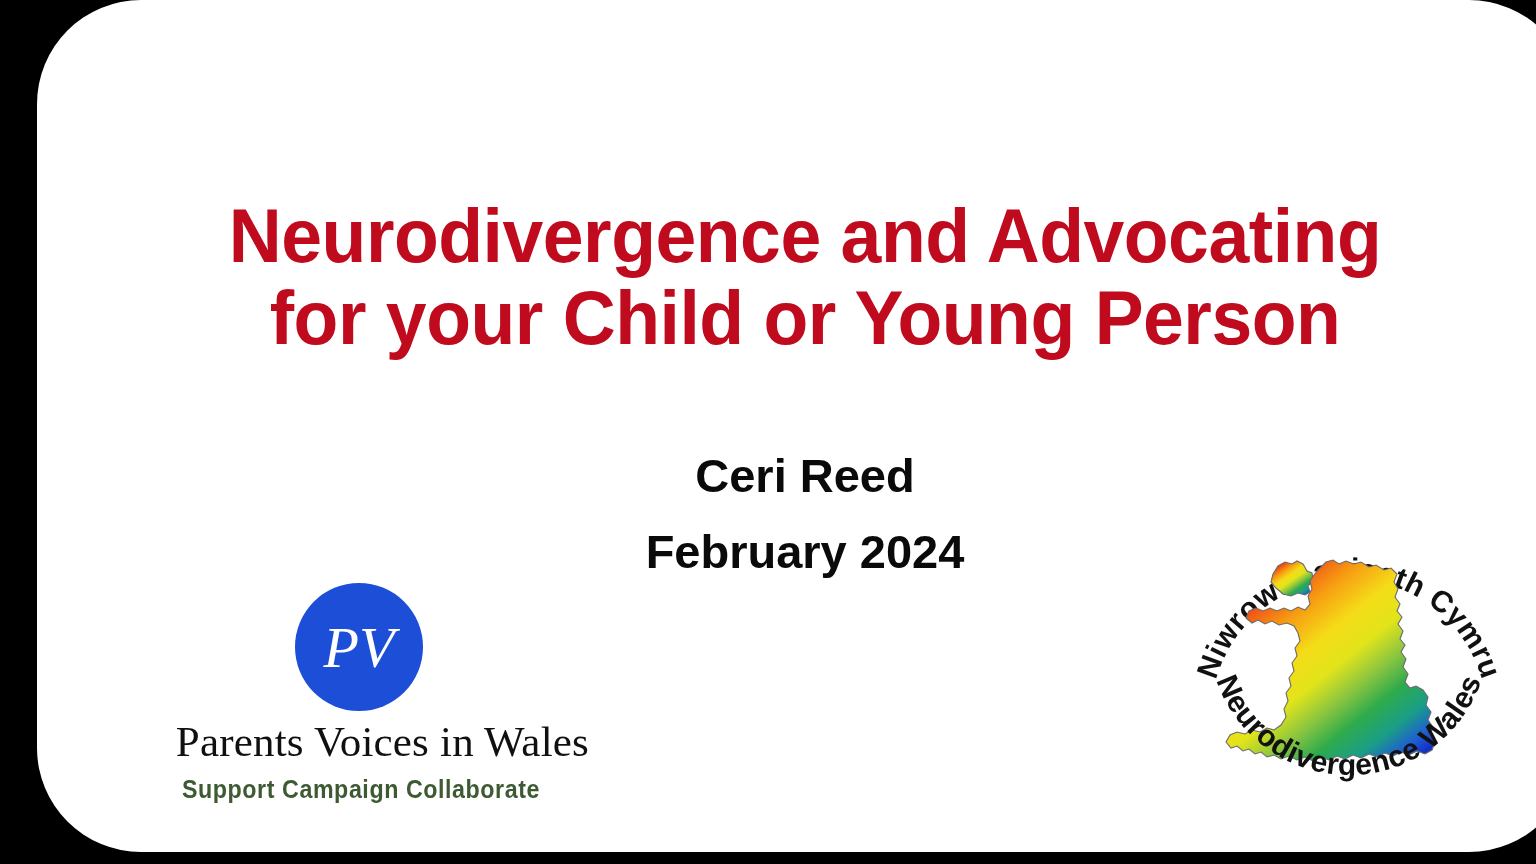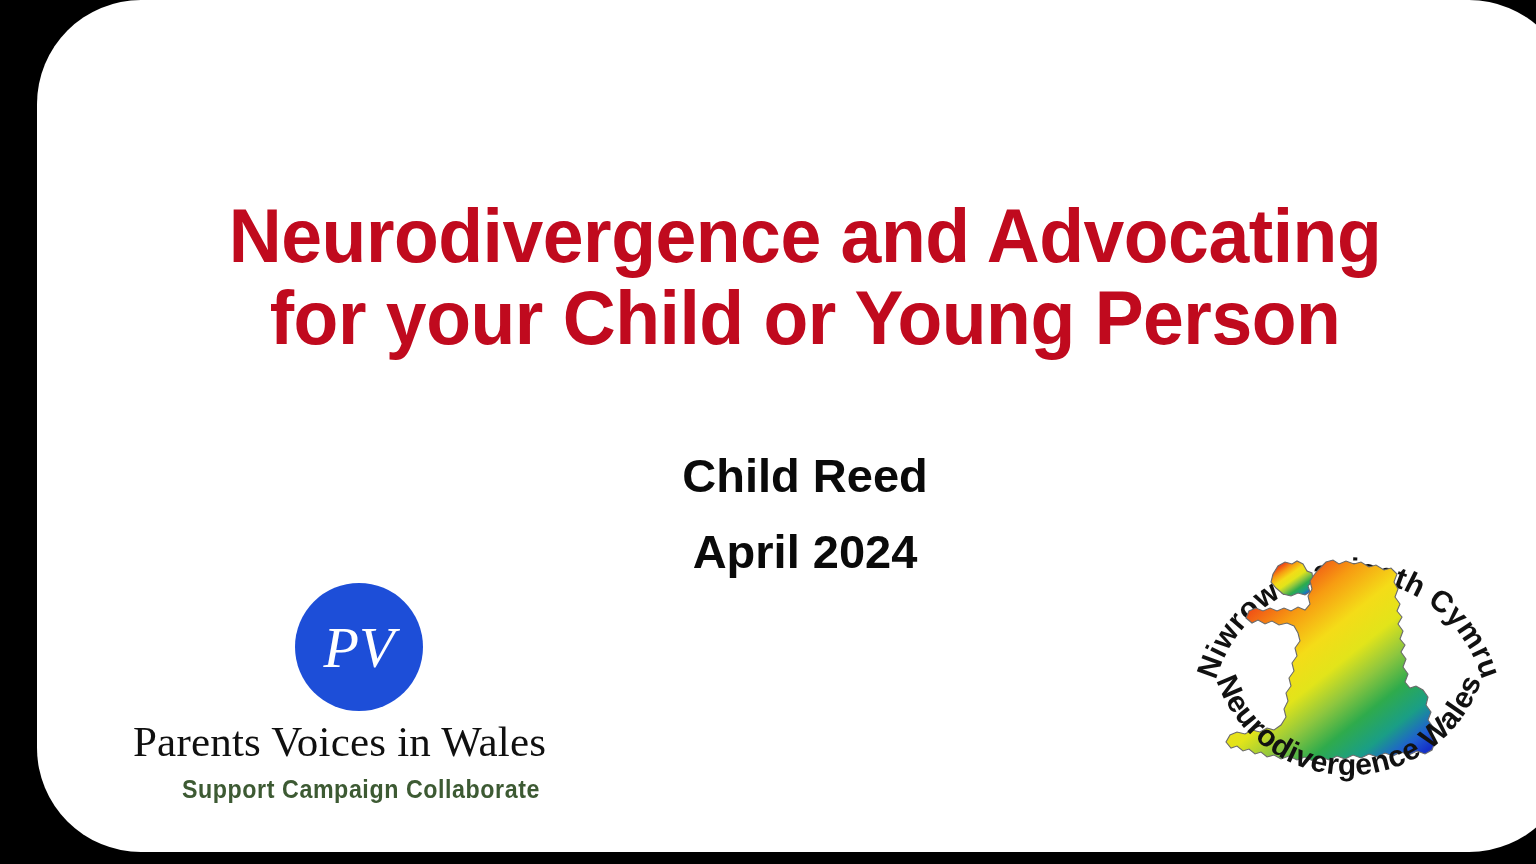--- a/index.html
+++ b/index.html
@@ -91,21 +91,21 @@
     left: 0;
     top: 0;
     width: 128px;
     height: 128px;
   }
   #pvw-name {
     position: absolute;
     left: 0;
     top: 134px;
     width: 456px;
-    text-align: left;
+    text-align: right;
     font-family: "Liberation Serif", "DejaVu Serif", serif;
     font-weight: normal;
     font-size: 43px;
     color: #101010;
     white-space: nowrap;
     letter-spacing: 0.2px;
   }
   #pvw-tagline {
     position: absolute;
     left: 0;
@@ -136,22 +136,22 @@
 <body>
 
 <div id="slide">
 
   <div id="title-block">
     <span id="title-line-1" class="title-line">Neurodivergence and Advocating</span>
     <span id="title-line-2" class="title-line">for your Child or Young Person</span>
   </div>
 
   <div id="presenter-block">
-    <span id="presenter-name" class="presenter-line">Child Reed</span>
-    <span id="presenter-date" class="presenter-line">April 2024</span>
+    <span id="presenter-name" class="presenter-line">Ceri Reed</span>
+    <span id="presenter-date" class="presenter-line">February 2024</span>
   </div>
 
   <div id="pvw-logo">
 
     <div id="pvw-mark">
       <svg id="pvw-monogram" viewBox="0 0 128 128">
         <text x="64" y="84" text-anchor="middle" font-family="Liberation Serif, DejaVu Serif, serif" font-size="58" font-style="italic" fill="#ffffff">PV</text>
       </svg>
     </div>
 

